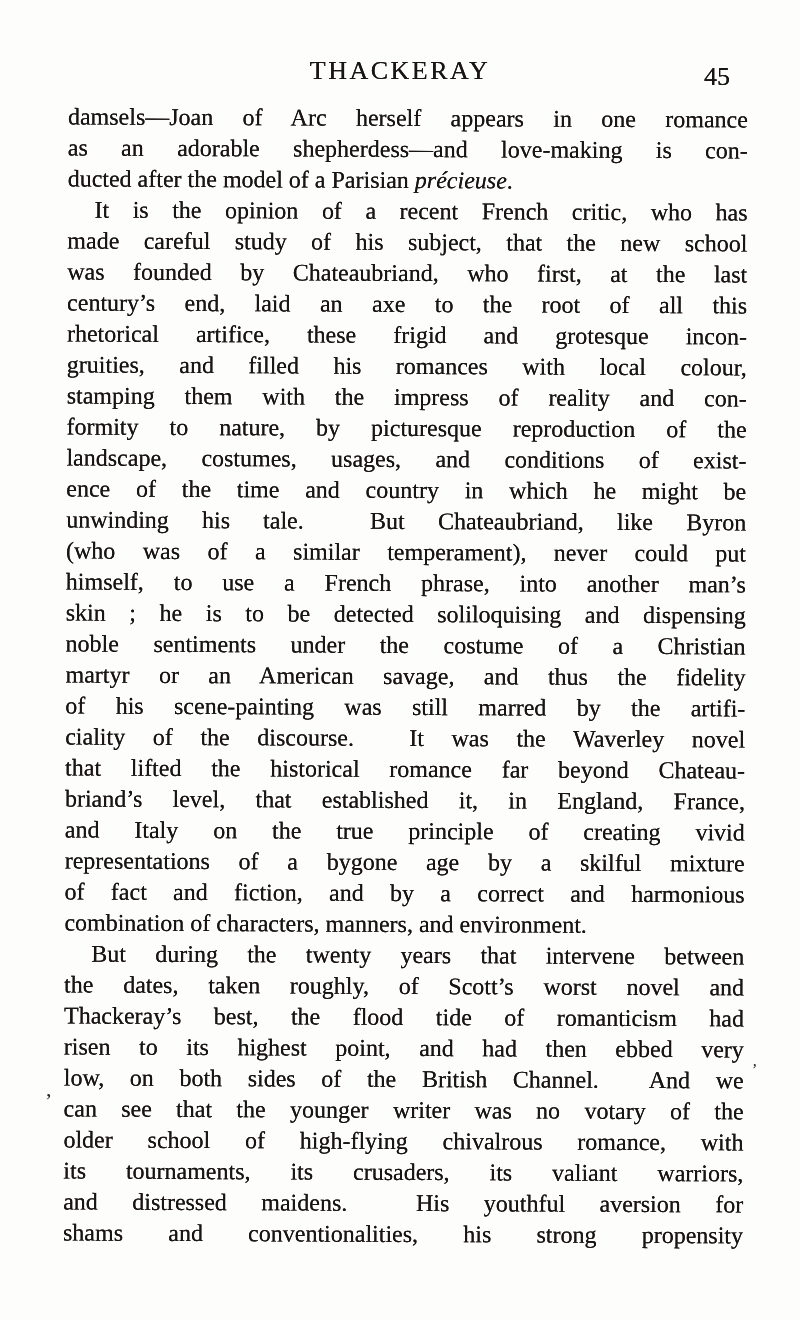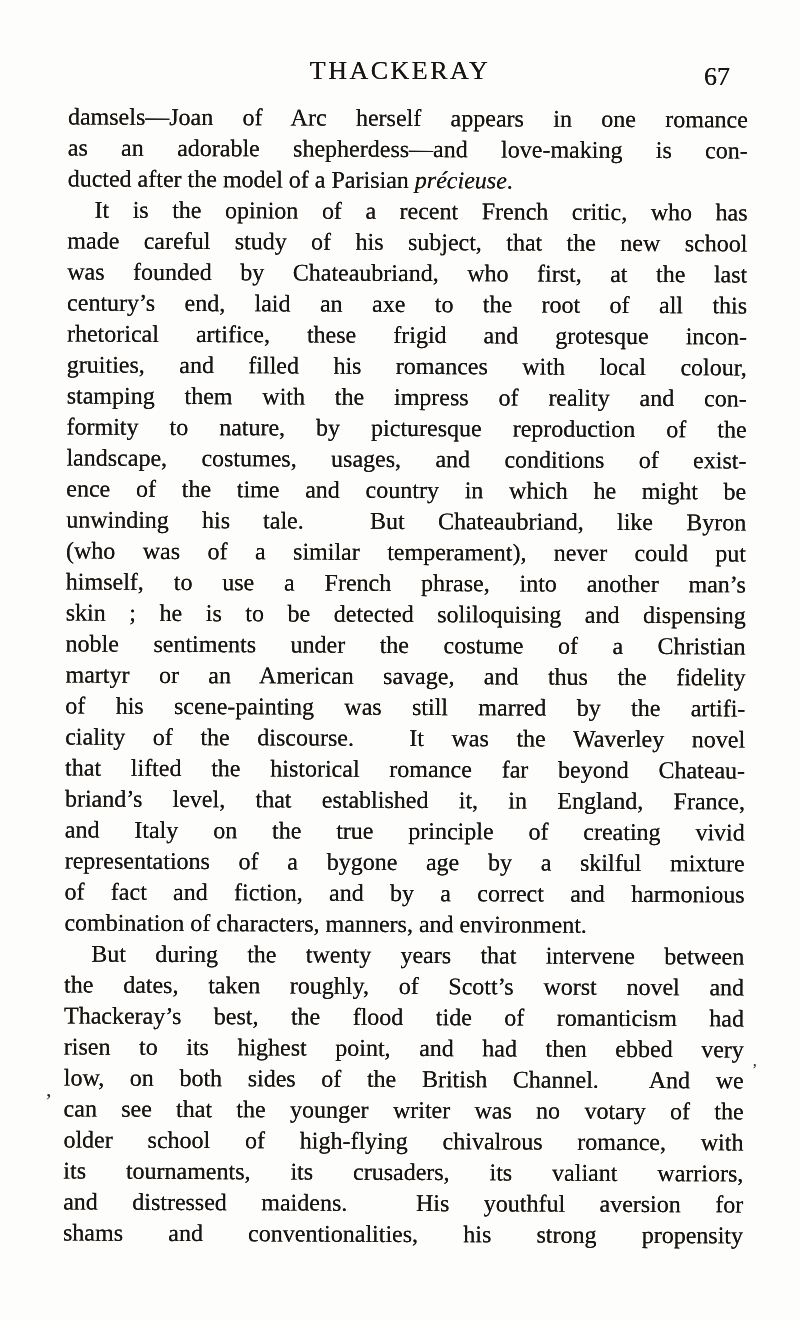--- a/index.html
+++ b/index.html
@@ -73,21 +73,21 @@
     line-height: 1;
     color: #2a2522;
   }
 </style>
 </head>
 <body>
 
 <div class="page">
   <div class="header">
     <span class="running-title">THACKERAY</span>
-    <span class="page-number">67</span>
+    <span class="page-number">45</span>
   </div>
   <div class="text-block">
       <div class="paragraph">
         <div class="line"><span>damsels—Joan of Arc herself appears in one romance</span></div>
         <div class="line"><span>as an adorable shepherdess—and love-making is con-</span></div>
         <div class="line no-justify"><span>ducted after the model of a Parisian </span><i>précieuse</i><span>.</span></div>
       </div>
       <div class="paragraph">
         <div class="line indent"><span>It is the opinion of a recent French critic, who has</span></div>
         <div class="line"><span>made careful study of his subject, that the new school</span></div>

